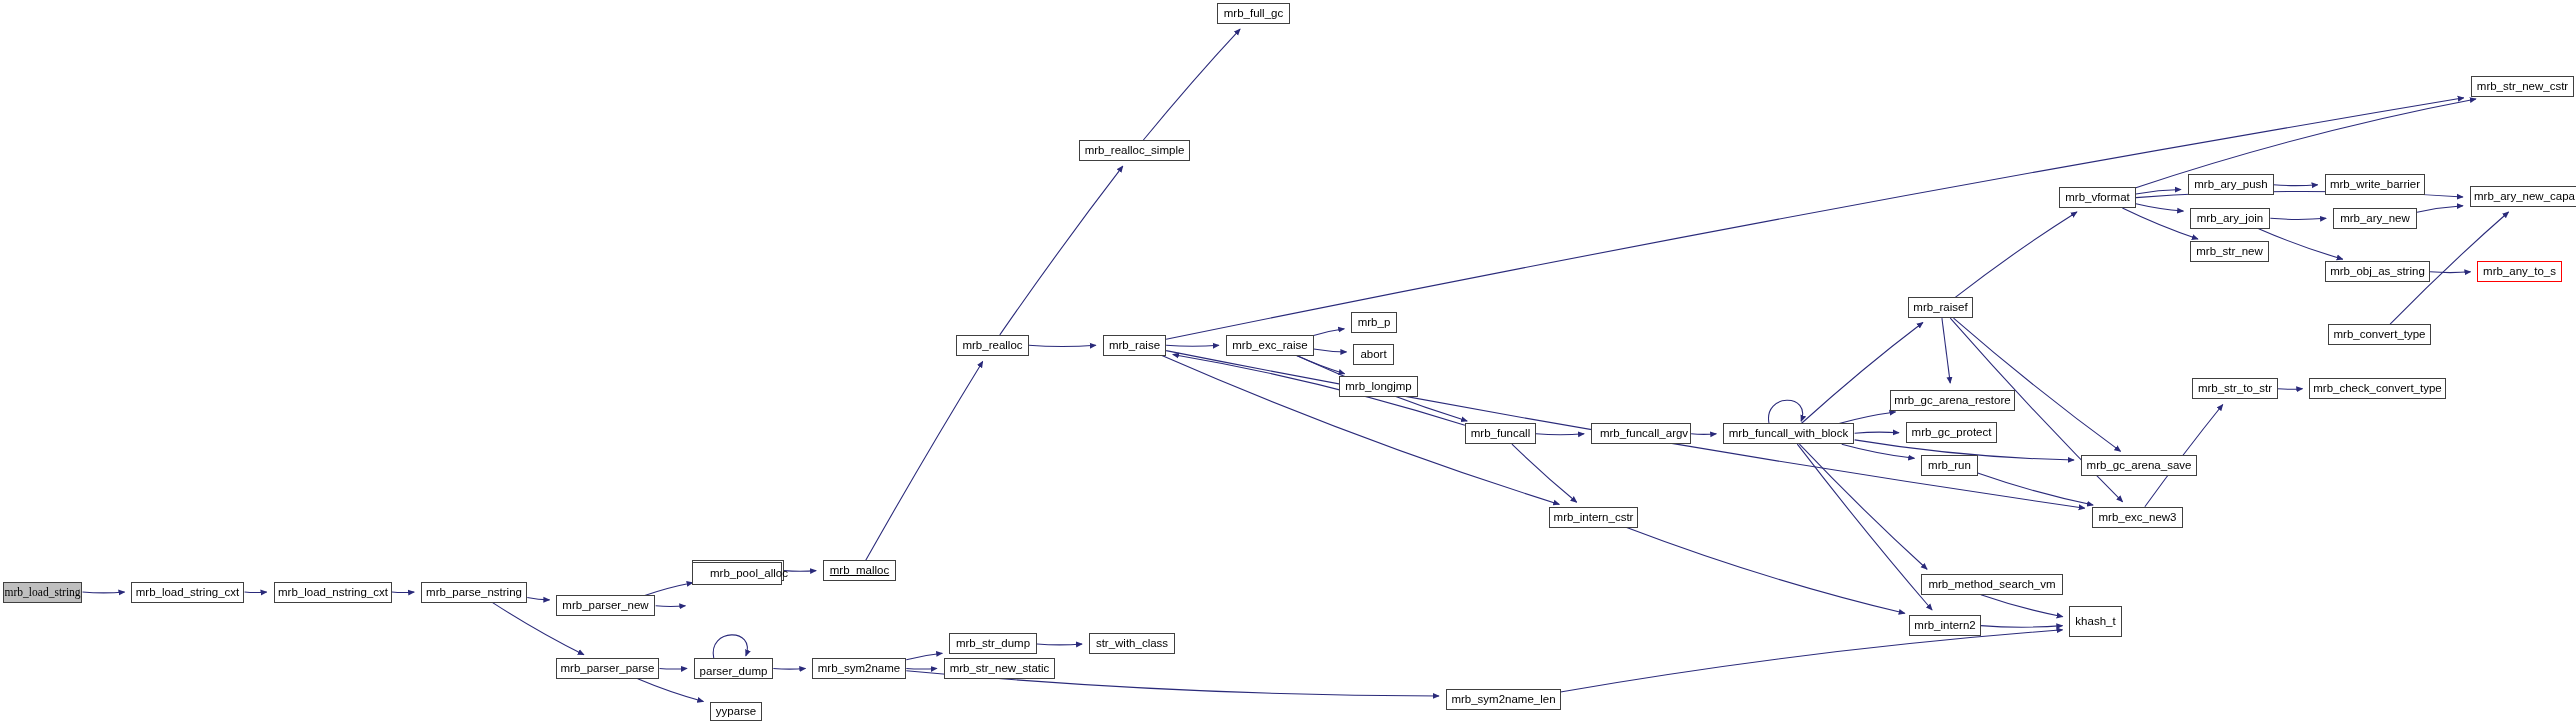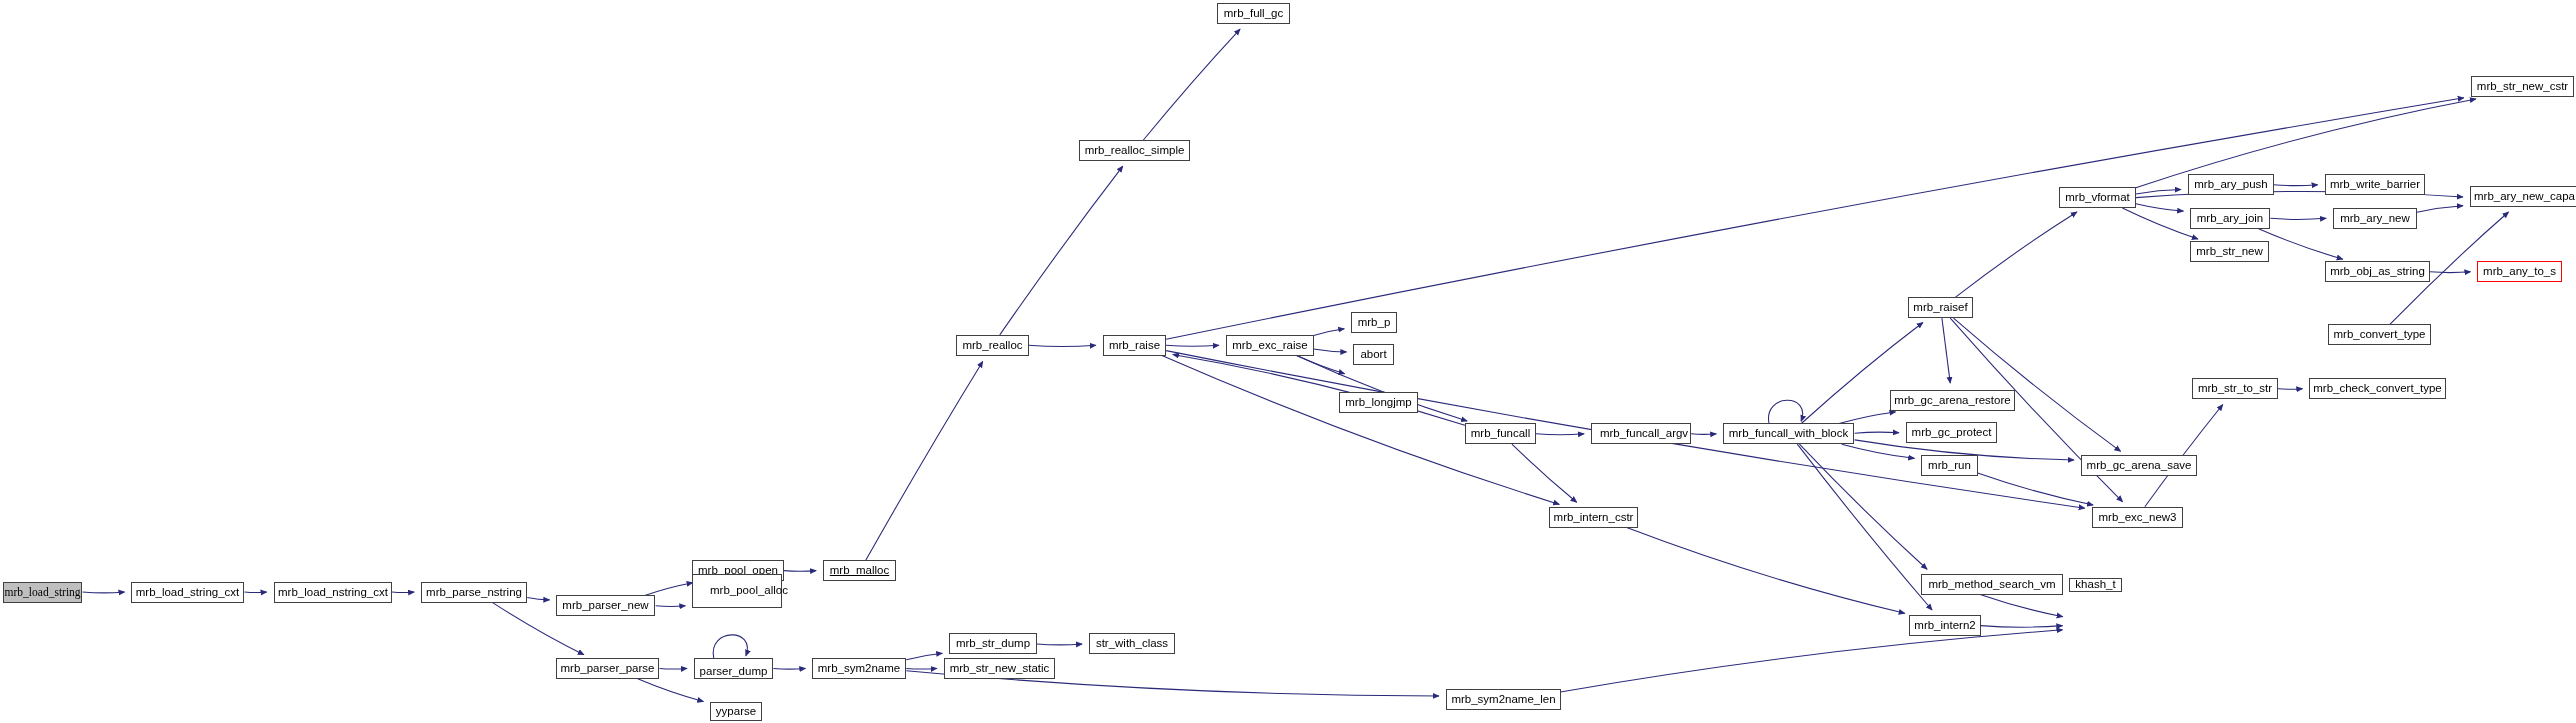--- a/index.html
+++ b/index.html
@@ -100,21 +100,21 @@
       </div>
       <div class="node" style="left: 556px; top: 595px; width: 99px; height: 20.6px;">
         <span>mrb_parser_new</span>
       </div>
       <div class="node" style="left: 556px; top: 658px; width: 103px; height: 20.6px;">
         <span>mrb_parser_parse</span>
       </div>
       <div class="node" style="left: 692px; top: 560px; width: 92px; height: 20.6px;">
         <span>mrb_pool_open</span>
       </div>
-      <div class="node" style="left: 692px; top: 574px; width: 90px; height: 34px; padding-left: 24px;">
+      <div class="node" style="left: 692px; top: 562px; width: 90px; height: 23px; padding-left: 24px;">
         <span>mrb_pool_alloc</span>
       </div>
       <div class="node" style="left: 823px; top: 560px; width: 73px; height: 20.6px; text-decoration: underline;">
         <span>mrb_malloc</span>
       </div>
       <div class="node" style="left: 694px; top: 658px; width: 79px; height: 20.6px; align-items: flex-end;">
         <span>parser_dump</span>
       </div>
       <div class="node" style="left: 710px; top: 702px; width: 52px; height: 19px;">
         <span>yyparse</span>
@@ -148,21 +148,21 @@
       </div>
       <div class="node" style="left: 1226px; top: 335px; width: 88px; height: 20.6px;">
         <span>mrb_exc_raise</span>
       </div>
       <div class="node" style="left: 1351px; top: 312px; width: 46px; height: 20.6px;">
         <span>mrb_p</span>
       </div>
       <div class="node" style="left: 1353px; top: 344px; width: 41px; height: 20.6px;">
         <span>abort</span>
       </div>
-      <div class="node" style="left: 1339px; top: 392px; width: 79px; height: 20.6px;">
+      <div class="node" style="left: 1339px; top: 376px; width: 79px; height: 20.6px;">
         <span>mrb_longjmp</span>
       </div>
       <div class="node" style="left: 1465px; top: 423px; width: 71px; height: 20.6px;">
         <span>mrb_funcall</span>
       </div>
       <div class="node" style="left: 1591px; top: 423px; width: 100px; height: 20.6px; padding-left: 6px;">
         <span>mrb_funcall_argv</span>
       </div>
       <div class="node" style="left: 1723px; top: 423px; width: 131px; height: 20.6px;">
         <span>mrb_funcall_with_block</span>
@@ -184,21 +184,21 @@
       </div>
       <div class="node" style="left: 1549px; top: 507px; width: 89px; height: 20.6px;">
         <span>mrb_intern_cstr</span>
       </div>
       <div class="node" style="left: 1879px; top: 574px; width: 142px; height: 20.6px; margin-left: 42px;">
         <span>mrb_method_search_vm</span>
       </div>
       <div class="node" style="left: 1909px; top: 615px; width: 72px; height: 20.6px;">
         <span>mrb_intern2</span>
       </div>
-      <div class="node" style="left: 2069px; top: 578px; width: 53px; height: 14px;">
+      <div class="node" style="left: 2069px; top: 606px; width: 53px; height: 31px;">
         <span>khash_t</span>
       </div>
       <div class="node" style="left: 1908px; top: 297px; width: 65px; height: 20.6px;">
         <span>mrb_raisef</span>
       </div>
       <div class="node" style="left: 2059px; top: 187px; width: 77px; height: 20.6px;">
         <span>mrb_vformat</span>
       </div>
       <div class="node" style="left: 2188px; top: 174px; width: 86px; height: 20.6px;">
         <span>mrb_ary_push</span>

